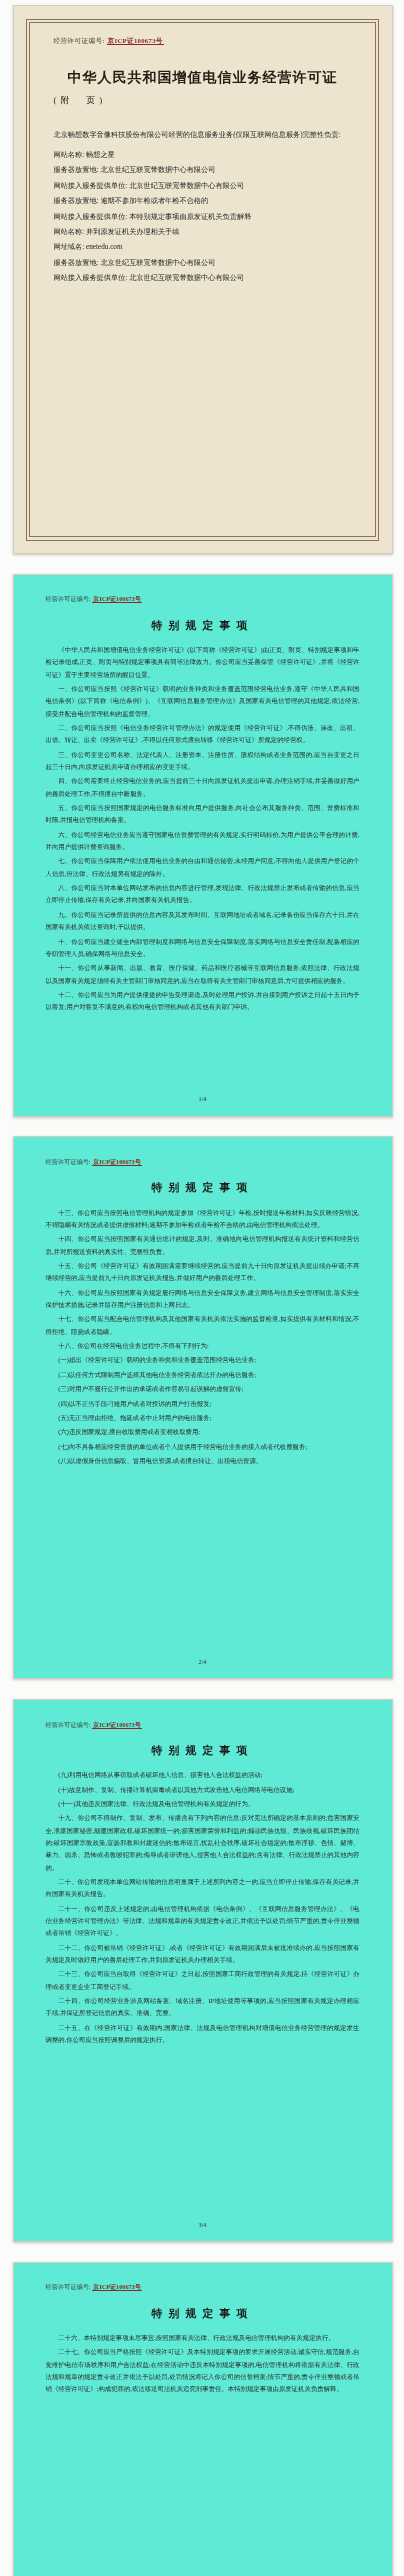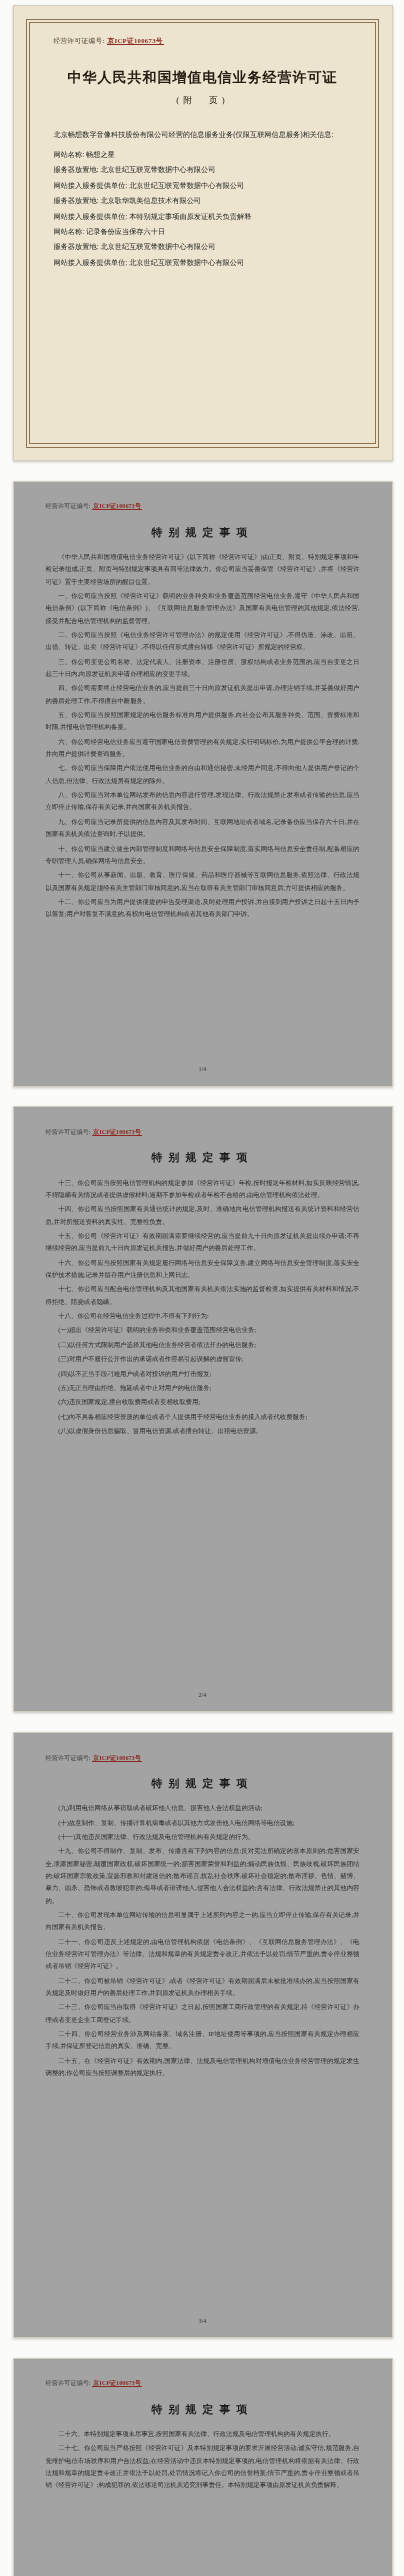--- a/index.html
+++ b/index.html
@@ -13,21 +13,21 @@
   .page{
     width:380px;
     margin:0 auto 19.6px;
     position:relative;
     box-sizing:border-box;
     border:0.5px solid #d2cdbe;
     box-shadow:0 0.5px 2.6px rgba(60,55,40,.28);
   }
   
   .cert{
-    height:456px;
+    height:549px;
     background:#ece4cf;
     padding:12.4px;
   }
   .frame-outer{
     border:1px solid #8e7251;
     height:100%;
     box-sizing:border-box;
     padding:2.6px;
   }
   .frame-inner{
@@ -35,29 +35,29 @@
     height:100%;
     box-sizing:border-box;
     padding:13.4px 23px;
   }
   .cert-header{font-size:6.7px;letter-spacing:0.3px;color:#4a3b2d;}
   .cert-header .lic-num{color:#8b2a20;font-weight:bold;border-bottom:0.5px solid #8b2a20;padding:0 1px;}
   .cert-title{
     font-size:14px;font-weight:bold;text-align:center;
     letter-spacing:1px;margin:23px 0 0;color:#261c12;
   }
-  .cert-subtitle{text-align:center;font-size:8.8px;letter-spacing:4.1px;margin-top:8.2px;color:#261c12;}
+  .cert-subtitle{font-size:8.8px;letter-spacing:4.1px;margin-top:8.2px;color:#261c12;}
   .cert-intro{font-size:7.2px;line-height:1.95;margin:21.6px 0 5.2px;text-align:justify;}
   .entry{font-size:7.2px;line-height:2.15;}
   .entry-label{color:#222;}
   .entry-value{color:#222;}
   
   .prov{
-    height:606px;
-    background:#a3a3a3;
+    height:543px;
+    background:#5eead4;
     padding:20.6px 32px 36px;
   }
   .prov-header{font-size:6.2px;color:#3c3c3c;}
   .prov-header .lic-num{color:#8b2a20;font-weight:bold;border-bottom:0.5px solid #8b2a20;padding:0 1px;}
   .prov-title{
     text-align:center;font-size:10.8px;font-weight:bold;
     letter-spacing:6.2px;margin:14.4px 0 11.3px;color:#1d1d1d;
   }
   .para{
     font-size:6.4px;line-height:1.92;text-align:justify;
@@ -75,45 +75,49 @@
 
   <section class="page cert">
     <div class="frame-outer">
       <div class="frame-inner">
         <div class="cert-header">
           <span>经营许可证编号:</span>
           <span class="lic-num">京ICP证100673号</span>
         </div>
         <h1 class="cert-title">中华人民共和国增值电信业务经营许可证</h1>
         <div class="cert-subtitle">(附　页)</div>
-        <p class="cert-intro">北京畅想数字音像科技股份有限公司经营的信息服务业务(仅限互联网信息服务)相关信息:</p>
+        <p class="cert-intro">北京畅想数字音像科技股份有限公司经营的信息服务业务(仅限互联网信息服务)完整性负责:</p>
         <div class="entries">
             <div class="entry">
             <span class="entry-label">网站名称:</span>
             <span class="entry-value">畅想之星</span>
           </div>
             <div class="entry">
             <span class="entry-label">服务器放置地:</span>
             <span class="entry-value">北京世纪互联宽带数据中心有限公司</span>
           </div>
             <div class="entry">
             <span class="entry-label">网站接入服务提供单位:</span>
             <span class="entry-value">北京世纪互联宽带数据中心有限公司</span>
           </div>
             <div class="entry">
             <span class="entry-label">服务器放置地:</span>
-            <span class="entry-value">北京歌华凯美信息技术有限公司</span>
+            <span class="entry-value">逾期不参加年检或者年检不合格的</span>
           </div>
             <div class="entry">
             <span class="entry-label">网站接入服务提供单位:</span>
             <span class="entry-value">本特别规定事项由原发证机关负责解释</span>
           </div>
             <div class="entry">
             <span class="entry-label">网站名称:</span>
-            <span class="entry-value">记录备份应当保存六十日</span>
+            <span class="entry-value">并到原发证机关办理相关手续</span>
+          </div>
+            <div class="entry">
+            <span class="entry-label">网址域名:</span>
+            <span class="entry-value">enetedu.com</span>
           </div>
             <div class="entry">
             <span class="entry-label">服务器放置地:</span>
             <span class="entry-value">北京世纪互联宽带数据中心有限公司</span>
           </div>
             <div class="entry">
             <span class="entry-label">网站接入服务提供单位:</span>
             <span class="entry-value">北京世纪互联宽带数据中心有限公司</span>
           </div>
           </div>

